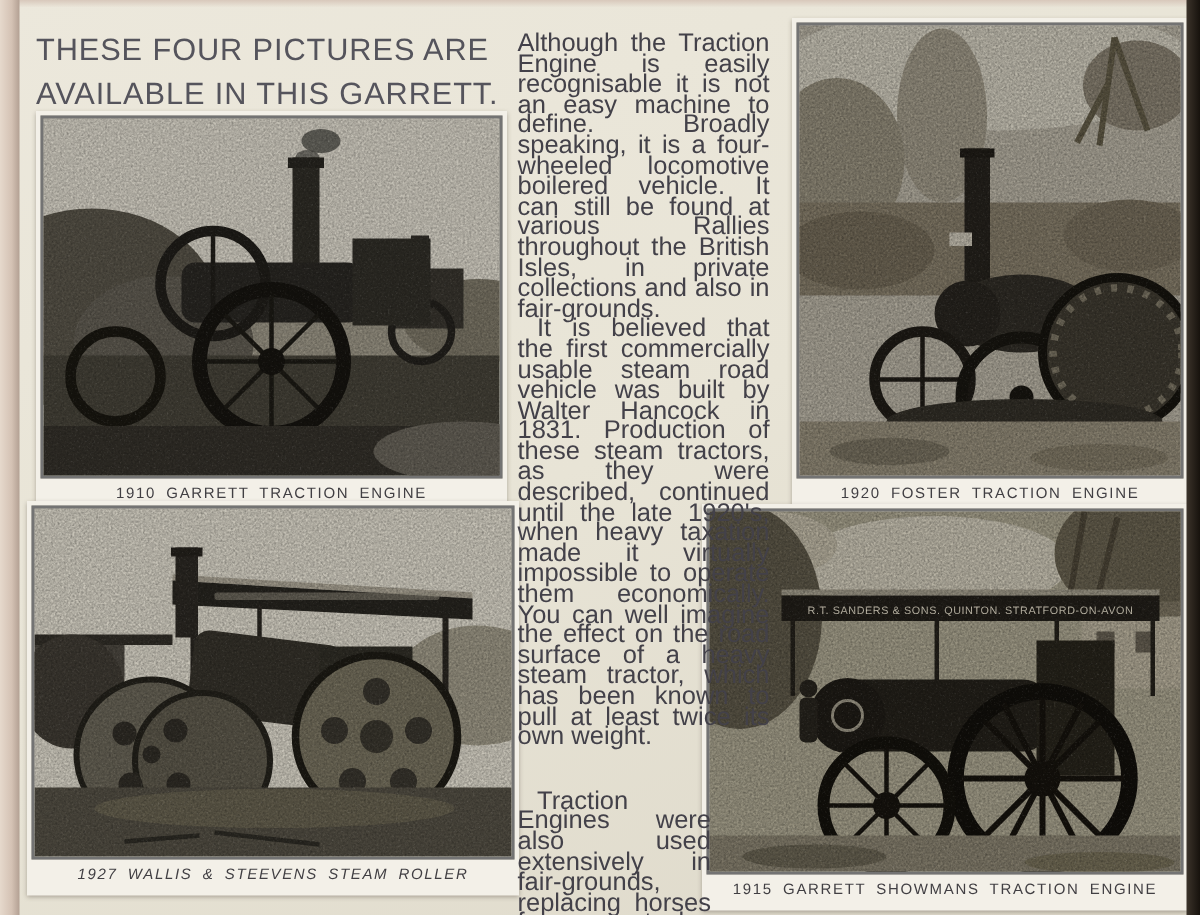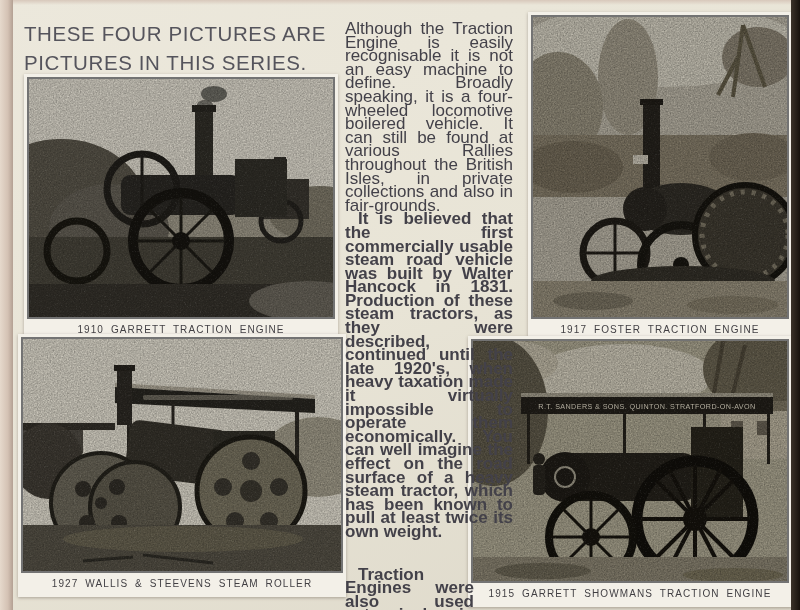--- a/index.html
+++ b/index.html
@@ -18,25 +18,25 @@
     font-size:20.5px;line-height:28.5px;letter-spacing:.6px;color:#55545c;}
   .frame{position:absolute;background:#f3f0e8;padding:3px;
     box-shadow:0 1px 3px rgba(60,50,40,.35);}
   .photo{border:2px solid #737373;background:#b9b5aa;line-height:0;}
   .photo svg{display:block;}
   .caption{height:21px;display:flex;align-items:center;justify-content:center;
     font-size:10px;letter-spacing:1.1px;word-spacing:3px;color:#413f43;white-space:nowrap;}
   .article{position:absolute;left:345px;top:22px;width:168px;color:#434149;
     font-size:17px;line-height:13.6px;text-align:justify;}
   .article p{margin:0;}
-  .article p.indent{text-indent:13px;font-weight:bold;}
+  .article p.indent{text-indent:13px;}
   .article p.narrow{width:129px;margin-top:29px;}
   #frame-tl{left:24px;top:74px;}
   #frame-tr{left:528px;top:12px;}
-  #frame-bl{left:18px;top:334px;}
+  #frame-bl{left:18px;top:334px;font-style:italic;}
   #frame-br{left:468px;top:336px;}
 </style>
 </head>
 <body>
 
 <svg width="0" height="0" style="position:absolute" aria-hidden="true">
   <defs>
     <filter id="grainD" x="-5%" y="-5%" width="110%" height="110%">
       <feTurbulence type="fractalNoise" baseFrequency="0.7" numOctaves="2" seed="7"></feTurbulence>
       <feColorMatrix type="matrix" values="0 0 0 0 0  0 0 0 0 0  0 0 0 0 0  0.55 0.55 0.55 0 -0.55"></feColorMatrix>
@@ -47,21 +47,21 @@
     </filter>
   </defs>
 </svg>
 
 <div class="page">
   <div class="edge-top"></div>
   <div class="edge-left"></div>
 
   <div class="headline">
     <div>THESE FOUR PICTURES ARE</div>
-    <div>PICTURES IN THIS SERIES.</div>
+    <div>AVAILABLE IN THIS GARRETT.</div>
   </div>
 
   <div class="frame" id="frame-tl">
     <div class="photo">
       <svg width="304" height="238" viewBox="0 0 304 238">
         <rect width="304" height="238" fill="#c3bfb4"></rect>
         <rect y="128" width="304" height="34" fill="#8a8577"></rect>
         <ellipse cx="290" cy="135" rx="50" ry="28" fill="#6f6a5c"></ellipse>
         <g>
           <ellipse cx="32" cy="128" rx="85" ry="68" fill="#4f4b41"></ellipse>
@@ -132,21 +132,21 @@
           <circle cx="212" cy="218" r="43" fill="none" stroke="#6e6859" stroke-width="5" stroke-dasharray="4 7"></circle>
         </g>
         <ellipse cx="150" cy="264" rx="92" ry="15" fill="#2e2b24"></ellipse>
         <rect y="264" width="254" height="36" fill="#847d6c"></rect>
         <ellipse cx="60" cy="284" rx="40" ry="9" fill="#6b6556"></ellipse>
         <ellipse cx="200" cy="288" rx="46" ry="9" fill="#746d5c"></ellipse>
         <rect width="254" height="300" filter="url(#grainD)" opacity=".5"></rect>
         <rect width="254" height="300" filter="url(#grainL)" opacity=".32"></rect>
       </svg>
     </div>
-    <div class="caption">1917 FOSTER TRACTION ENGINE</div>
+    <div class="caption">1920 FOSTER TRACTION ENGINE</div>
   </div>
 
   <div class="frame" id="frame-bl">
     <div class="photo">
       <svg width="318" height="232" viewBox="0 0 318 232">
         <rect width="318" height="232" fill="#c6c2b6"></rect>
         <ellipse cx="295" cy="118" rx="55" ry="40" fill="#8f8a7a"></ellipse>
         <g>
           <rect x="0" y="84" width="92" height="7" fill="#2e2b25"></rect>
           <rect x="0" y="91" width="60" height="50" fill="#45413a"></rect>

